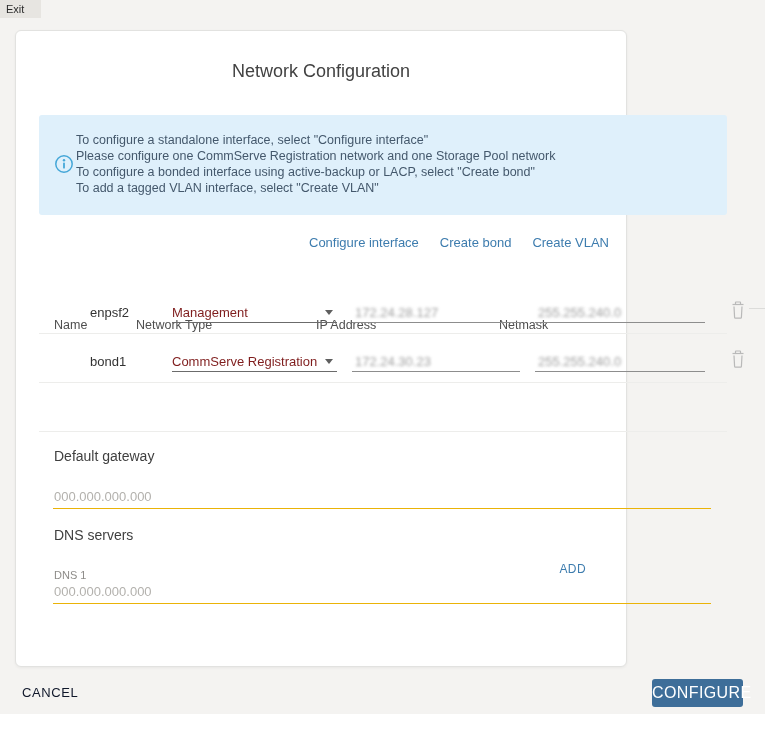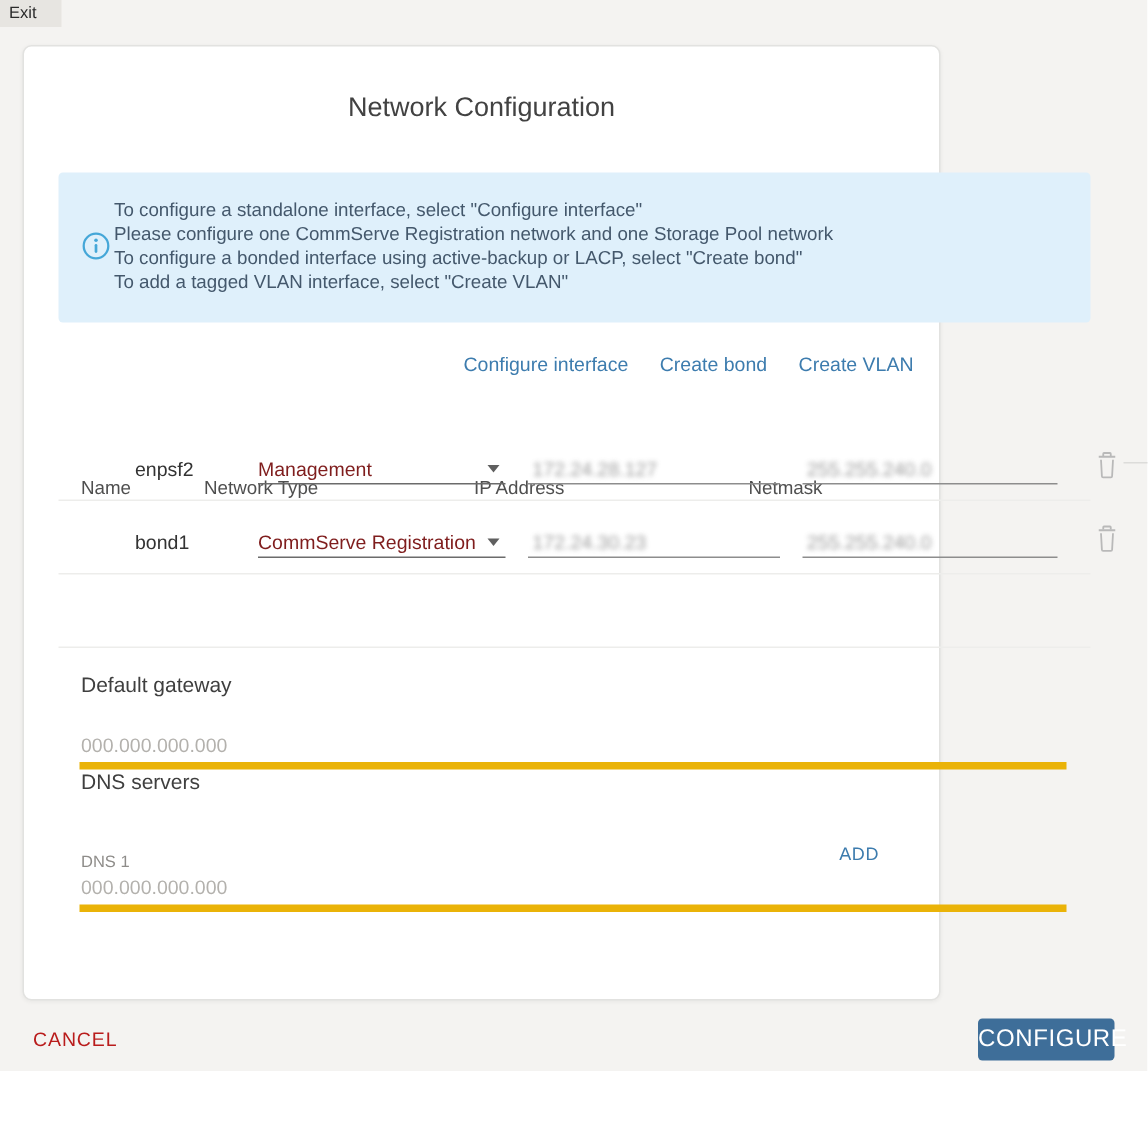--- a/index.html
+++ b/index.html
@@ -62,30 +62,30 @@
   .cell-ip { left:300px; width:168px; }
   .cell-mask { left:483px; width:170px; }
   .dotted { border-bottom:1px dotted #c2c2c2; }
   .redacted { filter:blur(1.6px); opacity:0.85; position:absolute; left:3px; top:5px; white-space:nowrap; }
   .trash-btn { position:absolute; left:678px; top:2px; width:16px; height:19px; cursor:pointer; }
   .row-dash { position:absolute; left:697px; width:19px; border-top:1px solid #dcdcda; }
   .divider { position:absolute; left:23px; width:688px; border-top:1px solid #ededeb; }
   .section-label { position:absolute; left:38px; font-size:14px; color:#3f3f3f; }
   .line-input {
     position:absolute; left:37px; width:658px; background:transparent;
-    border:none; border-bottom:5px solid #eab308; border-radius:0;
+    border:none; border-bottom:1px solid #eab308; border-radius:0;
     font-family:"Liberation Sans","DejaVu Sans",sans-serif;
     font-size:13px; color:#555; padding:8px 1px 4px 1px; outline:none;
   }
   .line-input::placeholder { color:#b3b1ad; opacity:1; }
   .small-label { position:absolute; left:38px; font-size:11px; color:#8e8c89; }
   .add-link { position:absolute; right:40px; top:499px; font-size:12px; letter-spacing:0.4px;margin-top:32px; }
   #cancel-btn {
     position:absolute; left:22px; top:685px; font-size:13px; letter-spacing:0.6px;
-    color:#b91c1c; cursor:pointer;
+    color:#0f172a; cursor:pointer;
   }
   #configure-btn {
     position:absolute; left:652px; top:679px; width:91px; height:28px;
     background:#3e6e99; color:#ffffff; font-size:16px; letter-spacing:0.4px;
     border:none; border-radius:3px; text-align:center; line-height:28px;
     cursor:pointer; font-family:"Liberation Sans","DejaVu Sans",sans-serif;
   }
 </style>
 </head>
 <body>
@@ -172,21 +172,21 @@
     </div>
 
 
     <div class="divider" style="top:302px;"></div>
     <div class="divider" style="top:351px;"></div>
     <div class="divider" style="top:400px;"></div>
 
     <div class="section-label" style="top:417px;">Default gateway</div>
     <input class="line-input" style="top: 450px;" placeholder="000.000.000.000">
 
-    <div class="section-label" style="top:482px;">DNS servers</div>
+    <div class="section-label" style="top:496px;">DNS servers</div>
     <a class="blue-link add-link">ADD</a>
 
     <div class="small-label" style="top:538px;">DNS 1</div>
     <input class="line-input" style="top: 549px; padding-top: 4px;" placeholder="000.000.000.000">
 
   </div>
 
   <a id="cancel-btn">CANCEL</a>
   <button id="configure-btn">CONFIGURE</button>
 </div>

